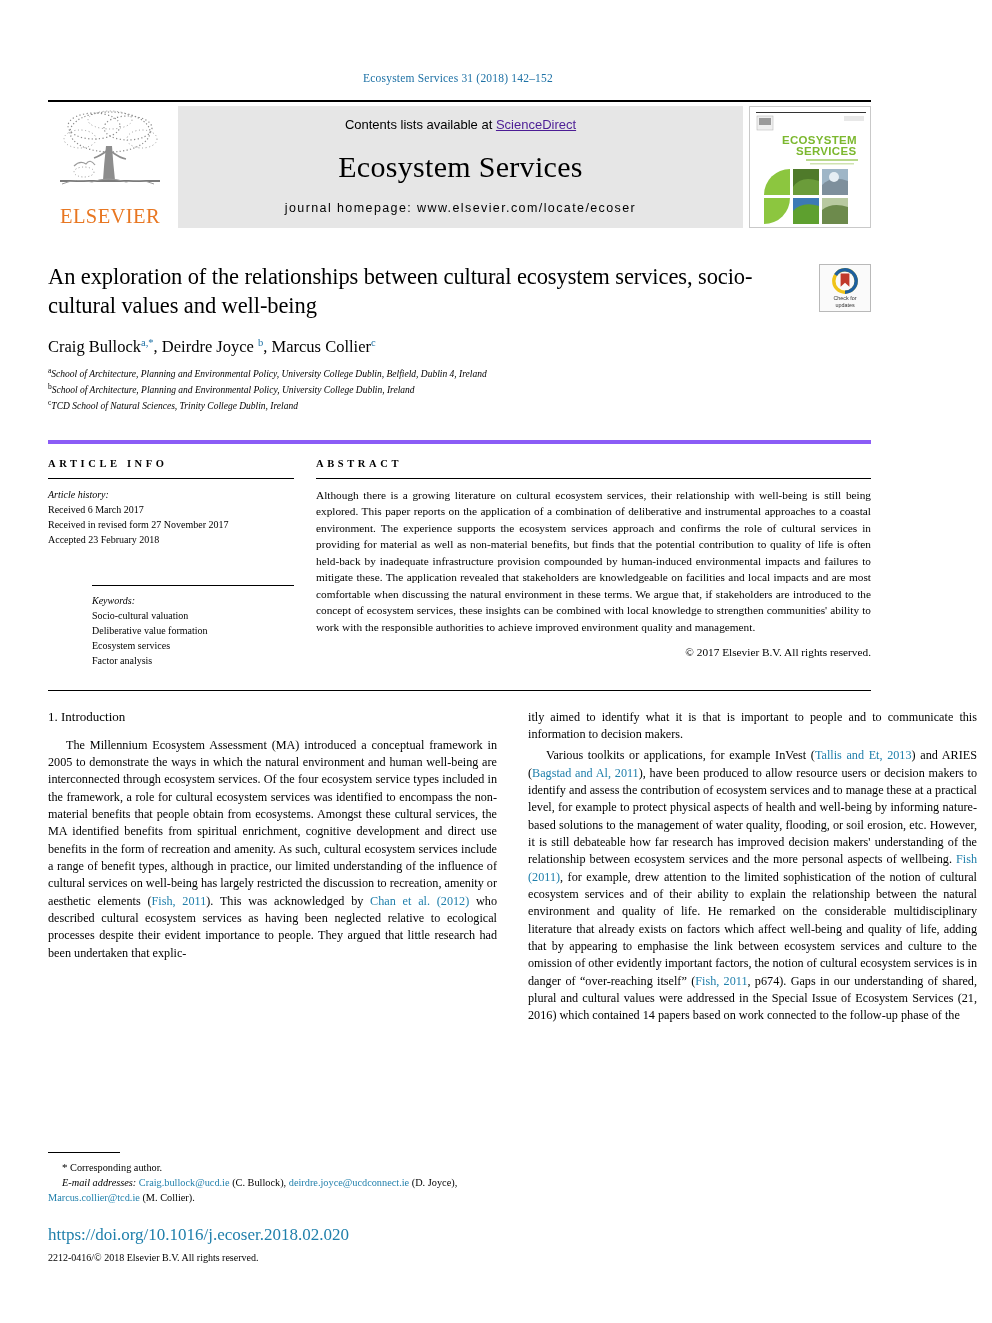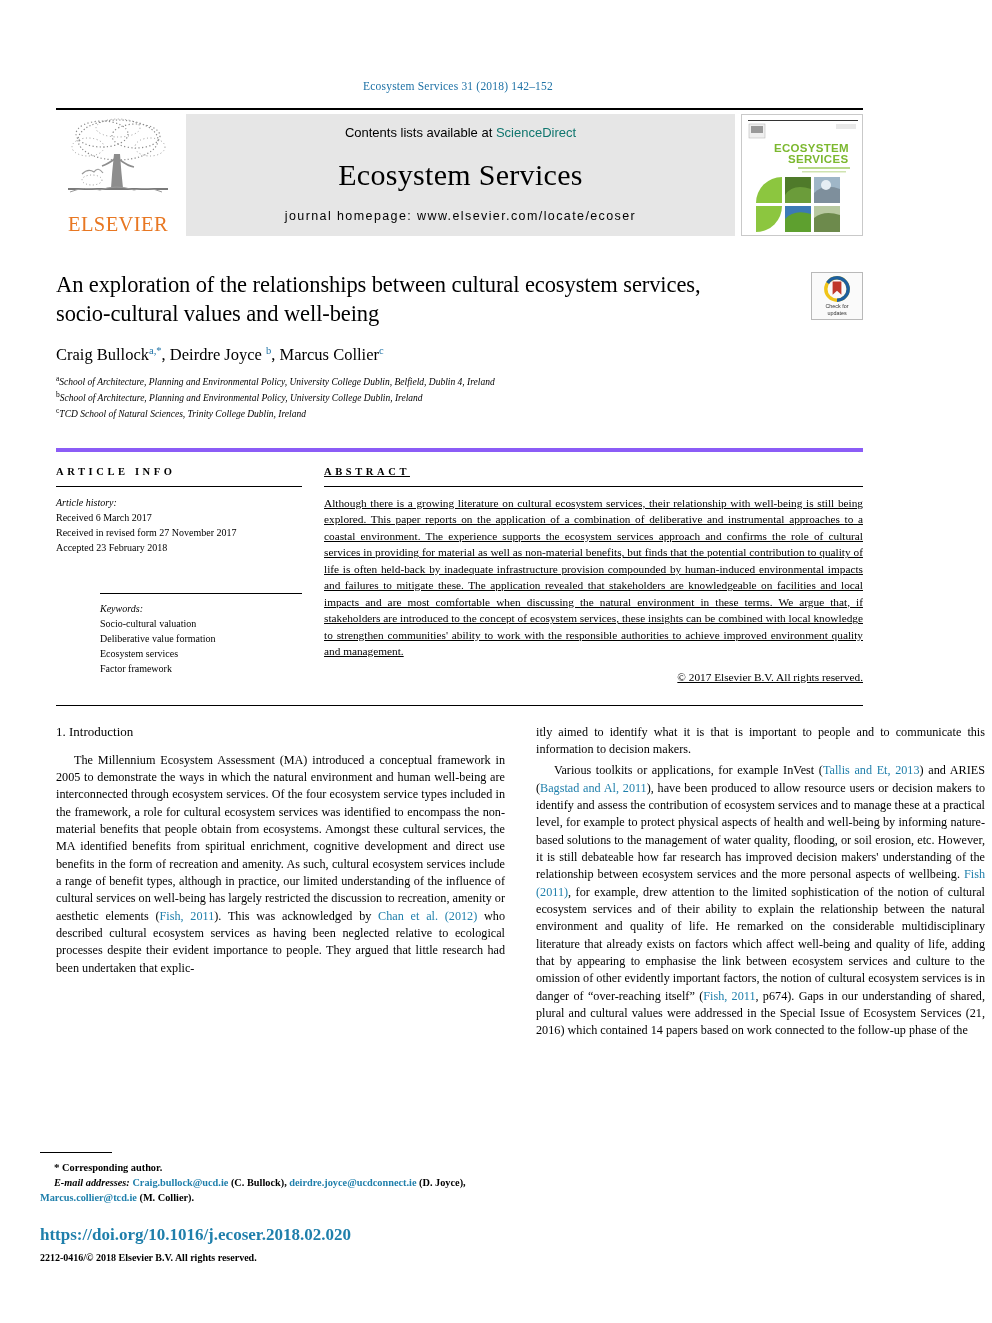--- a/index.html
+++ b/index.html
@@ -7,21 +7,21 @@
   body {
     width: 992px;
     height: 1323px;
     background: #ffffff;
     font-family: "Liberation Serif", serif;
     color: #000000;
     position: relative;
     overflow: hidden;
   }
 
-  .page { position: relative; width: 916px; height: 1323px; padding: 8px; }
+  .page { position: relative; width: 916px; height: 1323px; padding: 0; }
 
   
   .running-head {
     text-align: center;
     font-family: "Liberation Serif", serif;
     font-size: 11.5px;
     color: #1d71a5;
     padding-top: 72px;
     letter-spacing: .2px;
   }
@@ -57,21 +57,21 @@
     flex: 1 1 auto;
     background: #e6e6e6;
     margin: 0 6px 0 6px;
     display: flex;
     flex-direction: column;
     justify-content: space-between;
     align-items: center;
     padding: 11px 0 13px 0;
   }
   .contents-line { font-size: 13px; font-family: "Liberation Sans", sans-serif; }
-  .contents-line .sd { color: #0f766e; }
+  .contents-line .sd { color: #4c1d95; text-decoration: underline; }
   .journal-name {
     font-family: "Liberation Serif", serif;
     font-size: 30px;
     letter-spacing: .3px;
   }
   .homepage-line {
     font-family: "Liberation Sans", sans-serif;
     font-size: 12.5px;
     letter-spacing: 1.4px;
   }
@@ -131,21 +131,21 @@
   }
 
   
   .info-abstract {
     margin: 26px 45px 0 48px;
     border-top: 4px solid #8b5cf6;
     padding-top: 14px;
     display: flex;
   }
   .col-info { width: 268px; flex: 0 0 268px; padding-right: 22px; }
-  .col-abstract { flex: 1 1 auto; text-decoration: underline; }
+  .col-abstract { flex: 1 1 auto; }
 
   .sec-label {
     font-family: "Liberation Serif", serif;
     font-size: 10.5px;
     font-weight: bold;
     letter-spacing: 3.6px;
     margin-bottom: 9px;
   }
   .rule { border-top: 1px solid #000; margin: 0 0 8px 0; }
   .rule-thin { border-top: 1px solid #000; margin: 0 0 7px 0; }
@@ -193,24 +193,23 @@
   }
   .para + .para { margin-top: 4px; }
   a.cite, .cite {
     color: #1f7fab;
     text-decoration: none;
   }
 
   
   .footnotes {
     position: absolute;
-    left: 40px;
+    left: 48px;
     top: 1152px;
     width: 449px;
-    font-weight: bold;
   }
   .fn-rule { border-top: 1px solid #000; width: 72px; margin-bottom: 7px; }
   .fn-line { font-size: 10.3px; line-height: 1.45; }
   .fn-line .star { font-size: 11px; }
   .fn-indent { text-indent: 14px; }
   .fn-email-label { font-style: italic; }
   .fn-link { color: #1f7fab; }
   .fn-bottom { margin-top: 17px; }
   .doi { color: #1f7fab; font-size: 17px; line-height: 1.45; display: block; text-decoration: none; }
   .issn { font-size: 10px; line-height: 1.45; }
@@ -327,21 +326,21 @@
       <div class="hist-line">Received 6 March 2017</div>
       <div class="hist-line">Received in revised form 27 November 2017</div>
       <div class="hist-line">Accepted 23 February 2018</div>
 
       <div class="kw-block">
         <div class="rule-thin"></div>
         <div class="kw-title">Keywords:</div>
         <div class="kw-line">Socio-cultural valuation</div>
         <div class="kw-line">Deliberative value formation</div>
         <div class="kw-line">Ecosystem services</div>
-        <div class="kw-line">Factor framework</div>
+        <div class="kw-line">Factor analysis</div>
       </div>
     </div>
 
     <div class="col-abstract">
       <div class="sec-label">ABSTRACT</div>
       <div class="rule"></div>
       <div class="abstract-body">Although there is a growing literature on cultural ecosystem services, their relationship with well-being is still being explored. This paper reports on the application of a combination of deliberative and instrumental approaches to a coastal environment. The experience supports the ecosystem services approach and confirms the role of cultural services in providing for material as well as non-material benefits, but finds that the potential contribution to quality of life is often held-back by inadequate infrastructure provision compounded by human-induced environmental impacts and failures to mitigate these. The application revealed that stakeholders are knowledgeable on facilities and local impacts and are most comfortable when discussing the natural environment in these terms. We argue that, if stakeholders are introduced to the concept of ecosystem services, these insights can be combined with local knowledge to strengthen communities' ability to work with the responsible authorities to achieve improved environment quality and management.</div>
       <div class="copyright-line">© 2017 Elsevier B.V. All rights reserved.</div>
     </div>
   </div>

